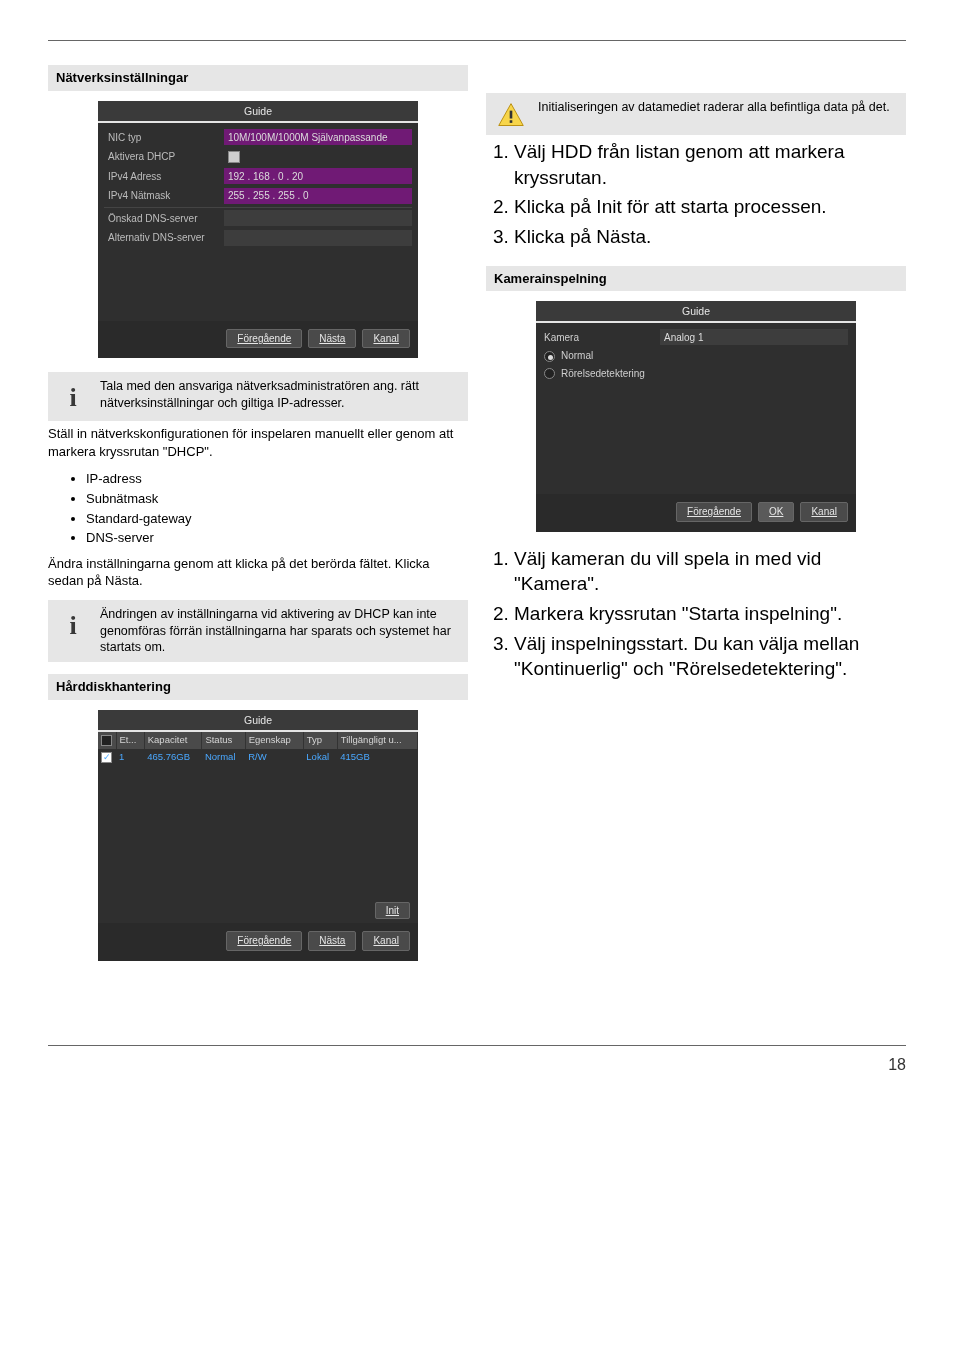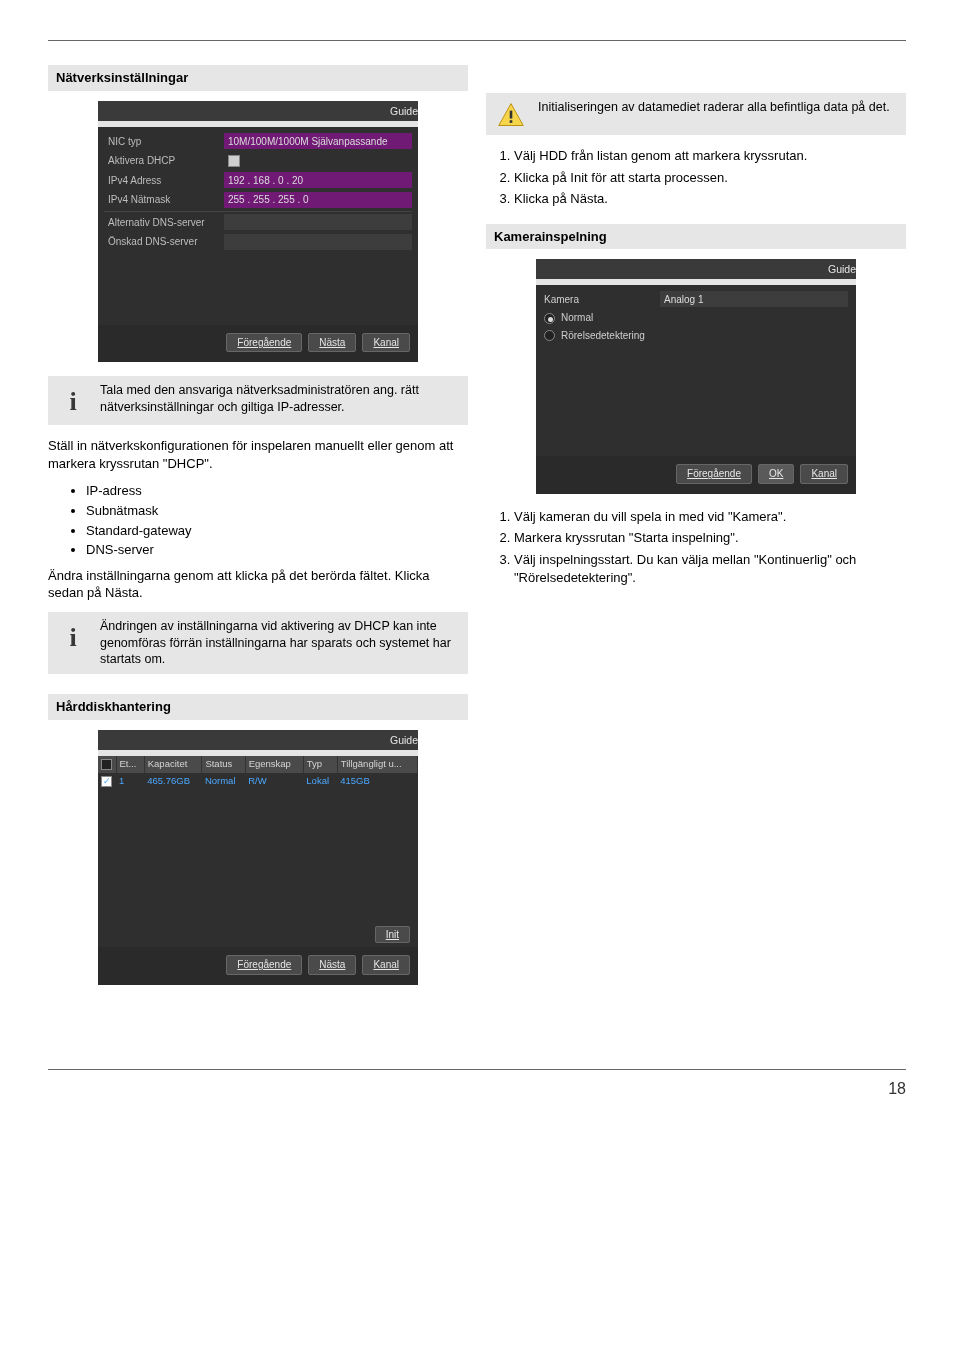--- a/index.html
+++ b/index.html
@@ -29,26 +29,26 @@
   }
 
   
   .wizard {
     background: #2f2f2f;
     margin: 0 auto 14px auto;
     color: #cfcfcf;
     font-size: 10px;
   }
   .wizard .w-title {
-    text-align: right;
+    text-align: center;
     background: #3a3a3a;
     padding: 3px 0;
     font-size: 10.5px;
     color: #e5e5e5;
-    border-bottom: 6px solid #e5e5e5;
+    border-bottom: 2px solid #e5e5e5;
   }
   .wizard .w-body { padding: 6px 6px 2px 6px; }
   .wizard .w-footer {
     display: flex;
     justify-content: flex-end;
     gap: 6px;
     padding: 8px 8px 10px 0;
     background: #2a2a2a;
   }
   .wbtn {
@@ -145,36 +145,36 @@
     content: "";
     position: absolute;
     width: 5px; height: 5px;
     background: #dcdcdc;
     border-radius: 50%;
     left: 3px; top: 3px;
   }
   .kopiera-row { text-align: right; padding: 6px 10px 0 0; }
 
   
-  .callout { display: flex; gap: 10px; background: #e6e6e6; padding: 6px 8px; margin-bottom: 12px; }
+  .callout { display: flex; gap: 10px; background: #e6e6e6; padding: 6px 8px; margin-bottom: 4px; }
   .callout .icon-cell { width: 34px; flex: none; display: flex; align-items: flex-start; justify-content: center; padding-top: 2px;}
   .callout .text-cell { flex: 1; font-size: 12.5px; line-height: 1.35; }
   .info-icon {
     font-family: Georgia, 'Times New Roman', serif;
     font-weight: bold;
     font-size: 26px;
     color: #383838;
   }
   .warn-triangle {
     width: 28px; height: 28px;
     display: block;
   }
 
   .body-text { font-size: 13px; margin-bottom: 10px; }
-  .ol-list { list-style: decimal; padding-left: 28px; font-size: 13px; margin-bottom: 8px; }
+  .ol-list { list-style: decimal; padding-left: 28px; font-size: 19px; margin-bottom: 8px; }
   .ol-list li { margin-bottom: 4px; }
   .ul-list { list-style: disc; padding-left: 38px; font-size: 13px; margin-bottom: 8px; }
   .ul-list li { margin-bottom: 2px; }
 
   .spacer-xs { height: 8px; }
   .spacer-sm { height: 14px; }
 </style>
 </head>
 <body>
 
@@ -202,25 +202,25 @@
         <div class="frow">
           <div class="flabel">IPv4 Adress</div>
           <div class="fval">192 . 168 . 0   . 20</div>
         </div>
         <div class="frow">
           <div class="flabel">IPv4 Nätmask</div>
           <div class="fval">255 . 255 . 255 . 0</div>
         </div>
         <div class="thin-sep"></div>
         <div class="frow">
+          <div class="flabel">Önskad DNS-server</div>
+          <div class="fval blank"></div>
+        </div>
+        <div class="frow">
           <div class="flabel">Alternativ DNS-server</div>
-          <div class="fval blank"></div>
-        </div>
-        <div class="frow">
-          <div class="flabel">Önskad DNS-server</div>
           <div class="fval blank"></div>
         </div>
         <div style="height:70px;"></div>
       </div>
       <div class="w-footer">
         <span class="wbtn">Föregående</span>
         <span class="wbtn">Nästa</span>
         <span class="wbtn">Kanal</span>
       </div>
     </div>

